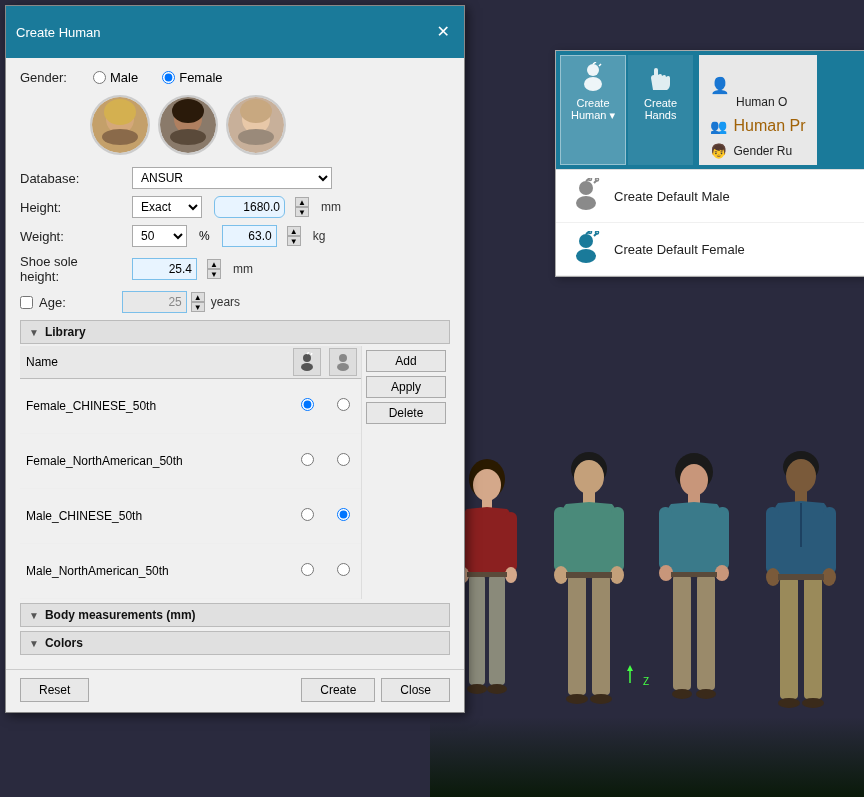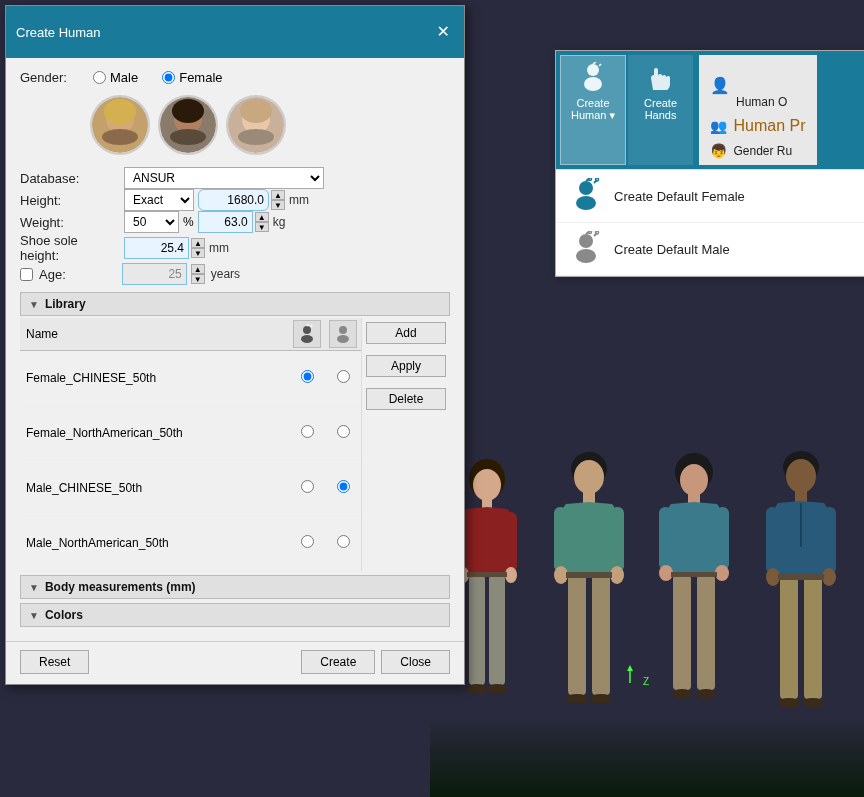--- a/index.html
+++ b/index.html
@@ -100,21 +100,22 @@
       background: #ddd;
       display: flex;
       align-items: center;
       justify-content: center;
     }
 
     
     .form-row {
       display: flex;
       align-items: center;
-      gap: 4px;
+      margin-bottom: 7px;
+      gap: 12px;
     }
 
     .form-label {
       width: 100px;
       color: #222;
       flex-shrink: 0;
     }
 
     .form-select {
       height: 22px;
@@ -345,21 +346,21 @@
       gap: 0;
     }
 
     .library-table-wrap {
       flex: 1;
     }
 
     .library-btns-wrap {
       display: flex;
       flex-direction: column;
-      gap: 11px;
+      gap: 4px;
       padding: 4px;
       background: #f0f0f0;
       border-left: 1px solid #ddd;
     }
 
     
     .db-select {
       width: 200px;
     }
 
@@ -755,37 +756,37 @@
         <div style="color:#1a7a9a;font-size:14px;">👦</div>
         <span style="font-size:12px;color:#222;">Gender Ru</span>
       </div>
     </div>
   </div>
 
   <div class="menu-items">
     <div class="menu-item">
       <div class="menu-item-icon">
         <svg width="36" height="36" viewBox="0 0 36 36">
+          <circle cx="18" cy="10" r="7" fill="#8a8a8a"></circle>
+          <ellipse cx="18" cy="25" rx="10" ry="7" fill="#8a8a8a"></ellipse>
+          <line x1="18" y1="3" x2="22" y2="0" stroke="#8a8a8a" stroke-width="2"></line>
+          <line x1="26" y1="5" x2="29" y2="2" stroke="#8a8a8a" stroke-width="2"></line>
+          <circle cx="22" cy="1" r="1.5" fill="none" stroke="#8a8a8a" stroke-width="1.5"></circle>
+          <circle cx="29" cy="1.5" r="1.5" fill="none" stroke="#8a8a8a" stroke-width="1.5"></circle>
+        </svg>
+      </div>
+      <span class="menu-item-label">Create Default Male</span>
+    </div>
+    <div class="menu-item">
+      <div class="menu-item-icon">
+        <svg width="36" height="36" viewBox="0 0 36 36">
           <circle cx="18" cy="10" r="7" fill="#1a7a9a"></circle>
           <ellipse cx="18" cy="25" rx="10" ry="7" fill="#1a7a9a"></ellipse>
           <line x1="18" y1="3" x2="22" y2="0" stroke="#1a7a9a" stroke-width="2"></line>
           <line x1="26" y1="5" x2="29" y2="2" stroke="#1a7a9a" stroke-width="2"></line>
           <circle cx="22" cy="1" r="1.5" fill="none" stroke="#1a7a9a" stroke-width="1.5"></circle>
           <circle cx="29" cy="1.5" r="1.5" fill="none" stroke="#1a7a9a" stroke-width="1.5"></circle>
         </svg>
       </div>
       <span class="menu-item-label">Create Default Female</span>
     </div>
-    <div class="menu-item">
-      <div class="menu-item-icon">
-        <svg width="36" height="36" viewBox="0 0 36 36">
-          <circle cx="18" cy="10" r="7" fill="#8a8a8a"></circle>
-          <ellipse cx="18" cy="25" rx="10" ry="7" fill="#8a8a8a"></ellipse>
-          <line x1="18" y1="3" x2="22" y2="0" stroke="#8a8a8a" stroke-width="2"></line>
-          <line x1="26" y1="5" x2="29" y2="2" stroke="#8a8a8a" stroke-width="2"></line>
-          <circle cx="22" cy="1" r="1.5" fill="none" stroke="#8a8a8a" stroke-width="1.5"></circle>
-          <circle cx="29" cy="1.5" r="1.5" fill="none" stroke="#8a8a8a" stroke-width="1.5"></circle>
-        </svg>
-      </div>
-      <span class="menu-item-label">Create Default Male</span>
-    </div>
   </div>
 </div>
 
 </body></html>

